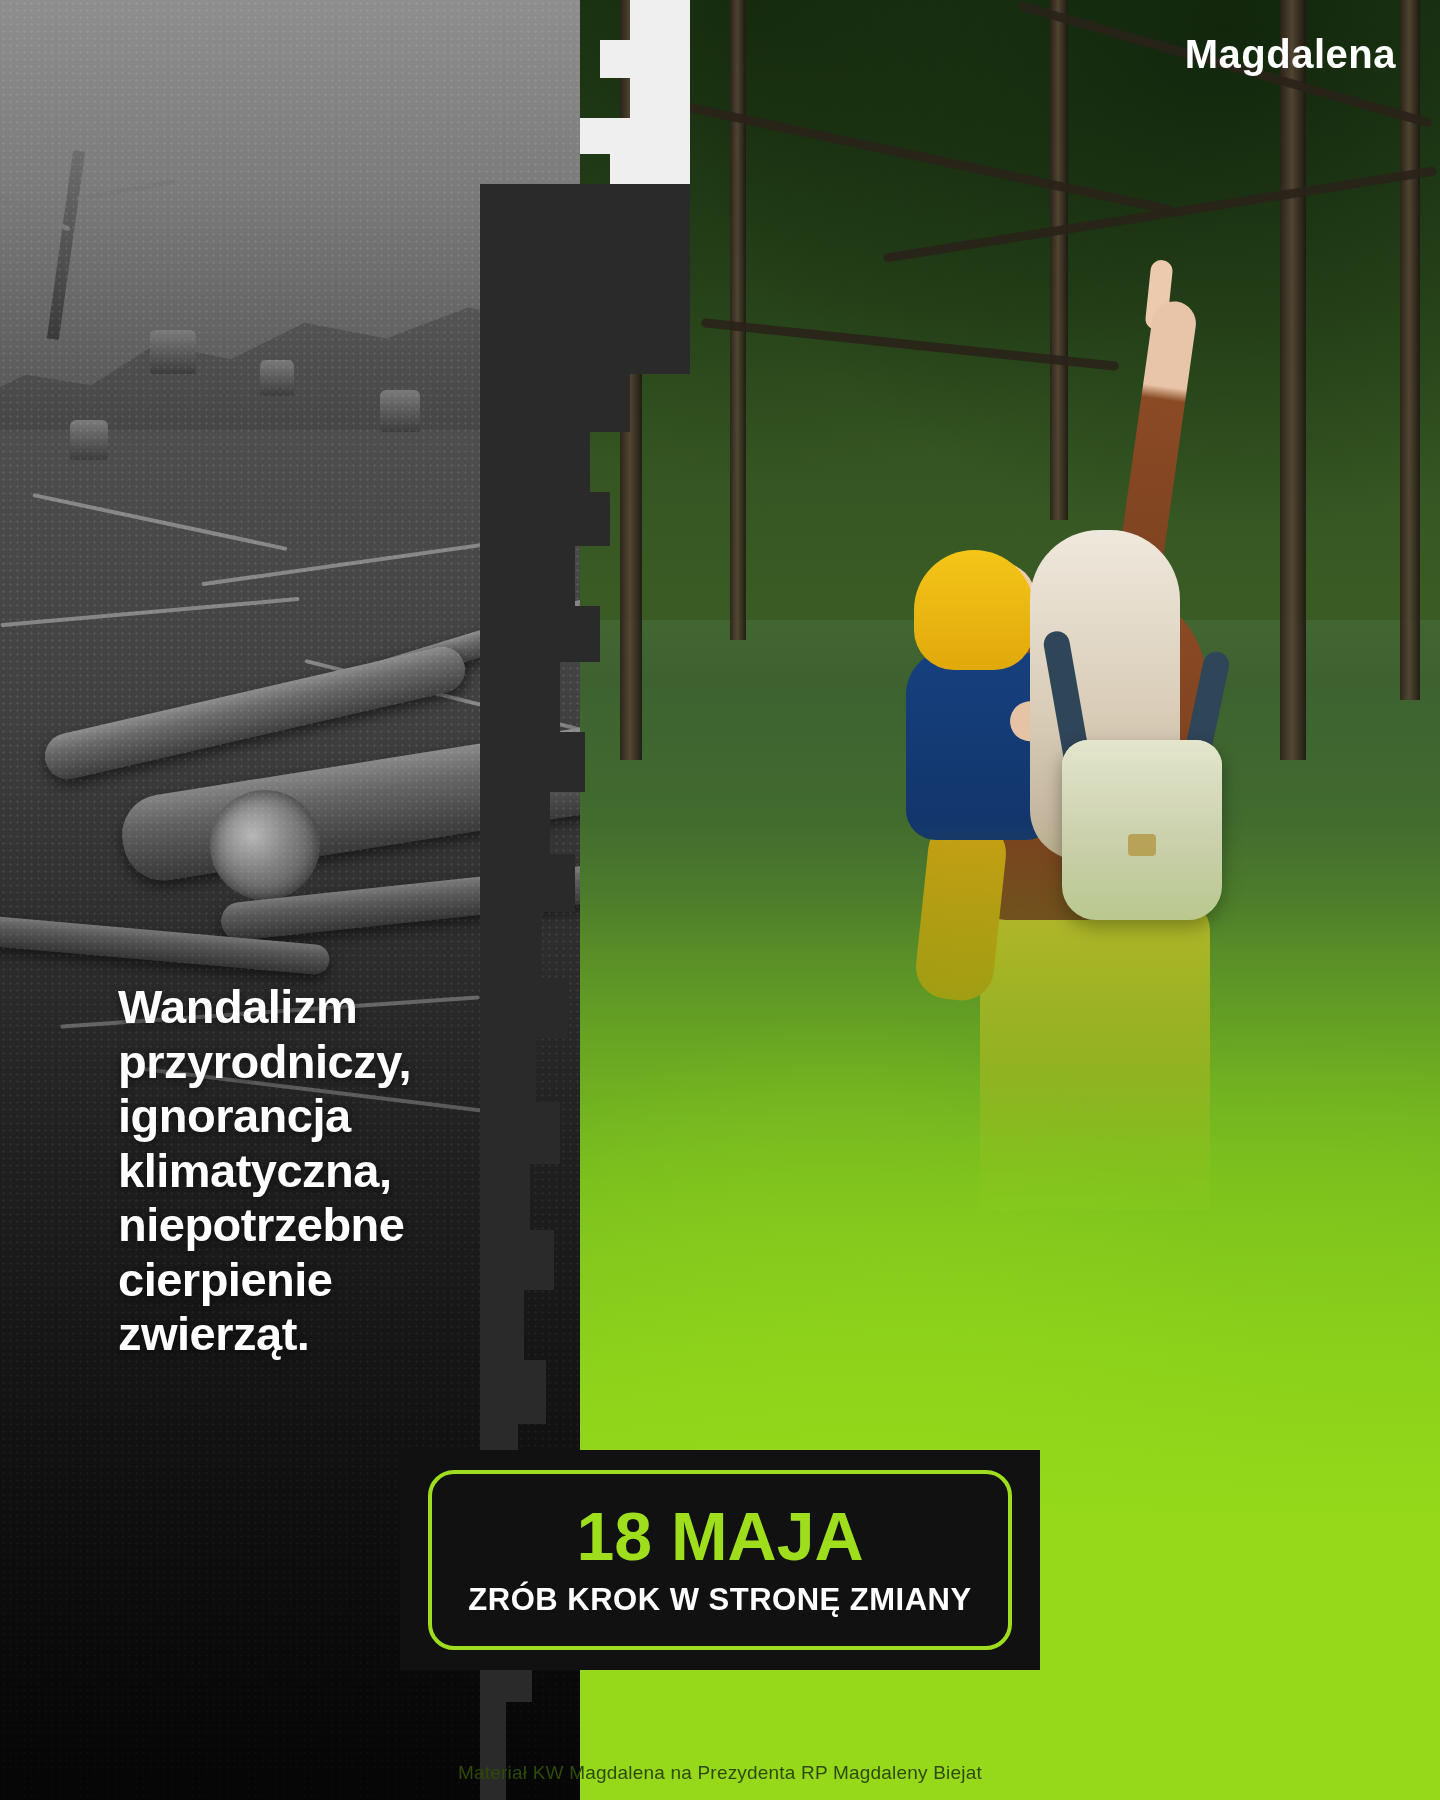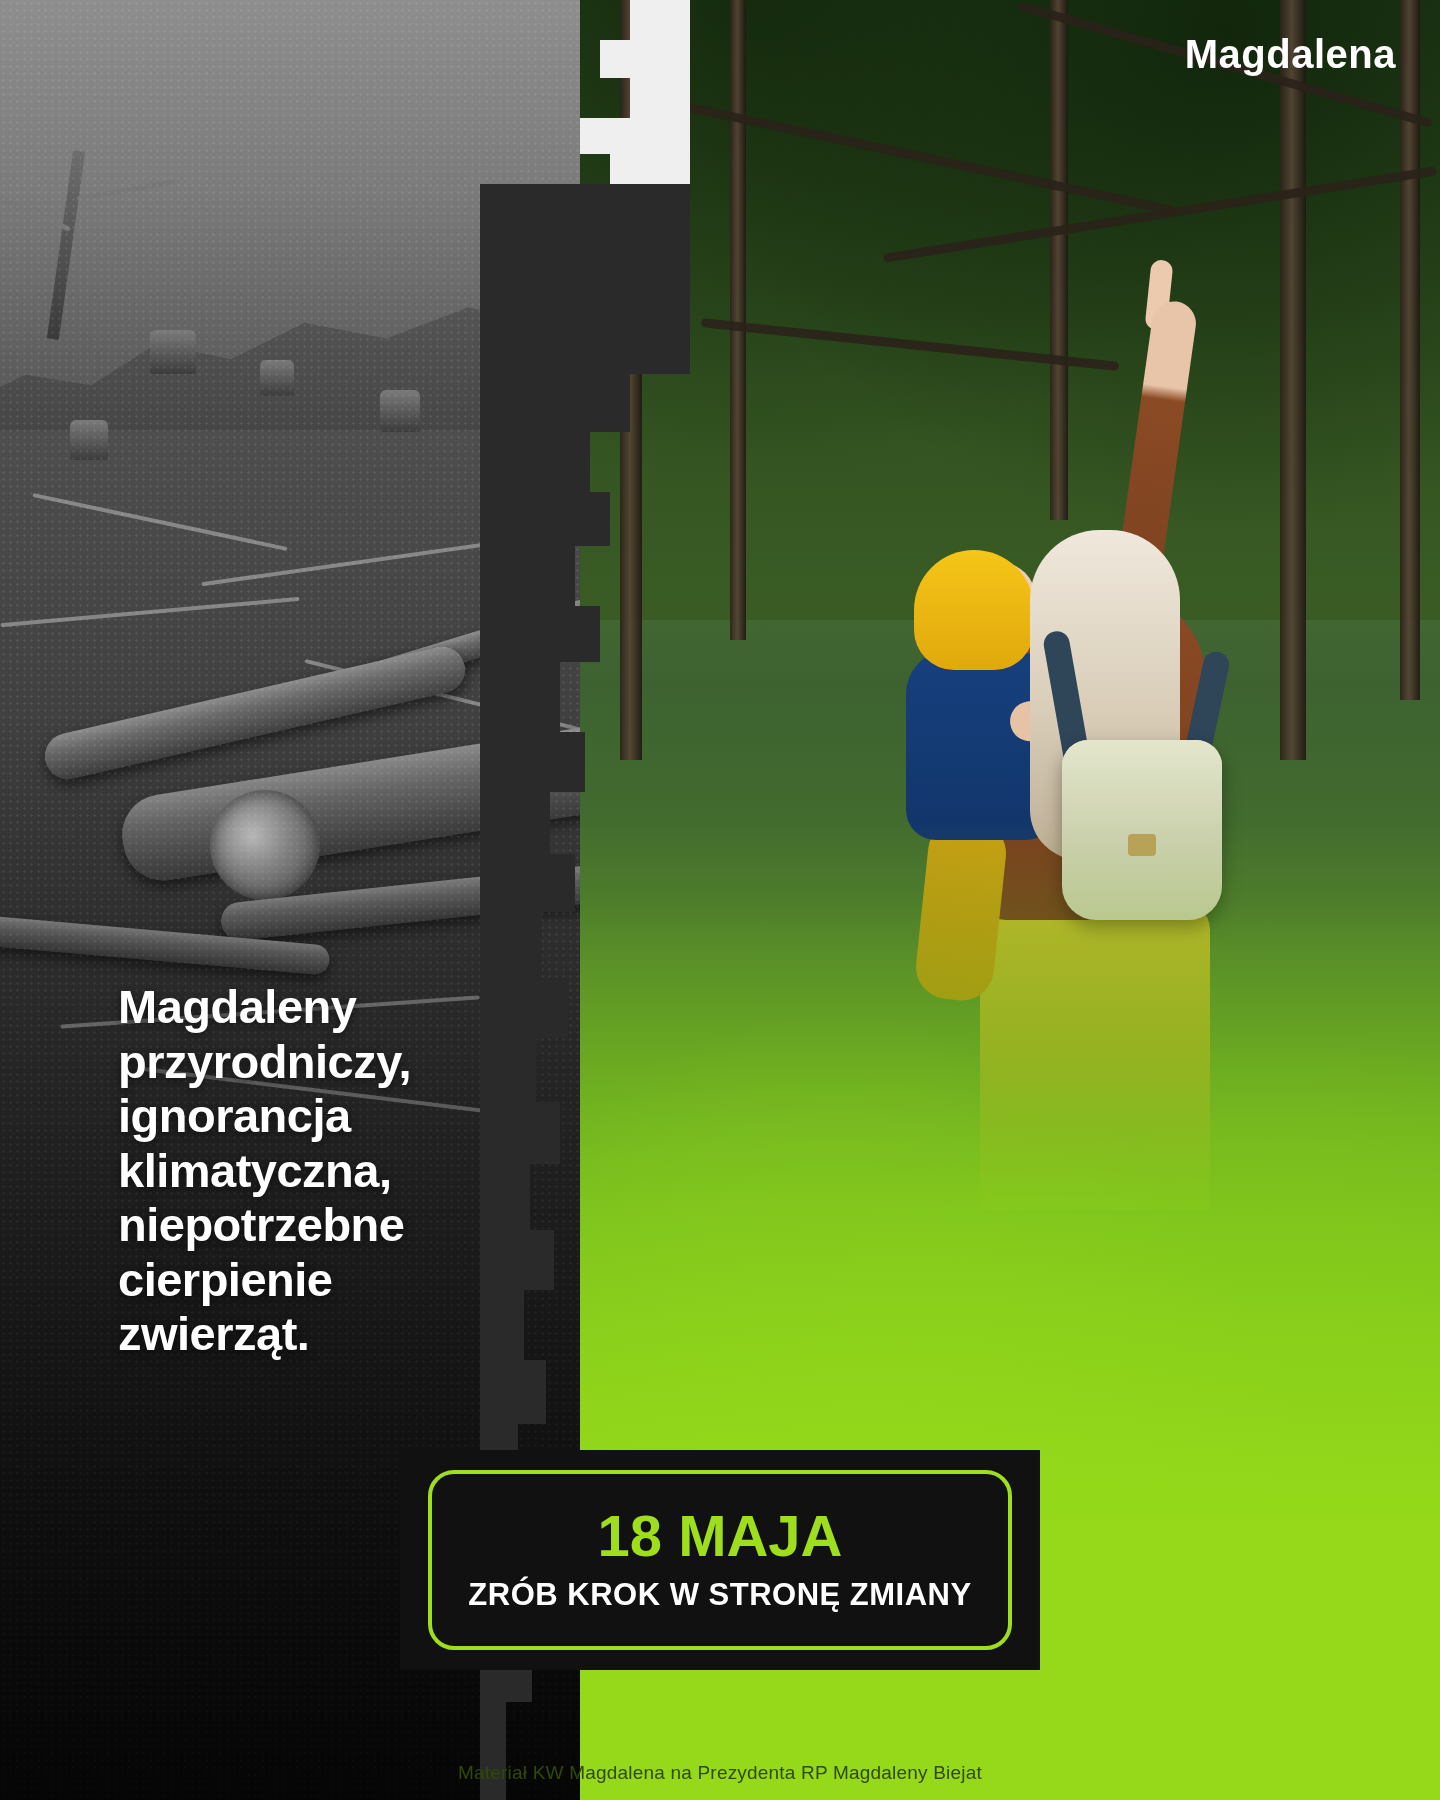--- a/index.html
+++ b/index.html
@@ -246,21 +246,21 @@
   .cta-wrap {
     position: absolute; left: 400px; top: 1450px; width: 640px; height: 220px;
     background: #111; 
   }
   .cta-inner {
     position: absolute; left: 28px; top: 20px; right: 28px; bottom: 20px;
     border: 4px solid #9ede1c; border-radius: 26px;
     display: flex; flex-direction: column; align-items: center; justify-content: center;
   }
   .cta-date {
-    color: #9ede1c; font-size: 58px; font-weight: 800; letter-spacing: 0px; line-height: 1;
+    color: #9ede1c; font-size: 68px; font-weight: 800; letter-spacing: 0px; line-height: 1;
     margin: 0;
   }
   .cta-sub {
     color: #fff; font-size: 31px; font-weight: 800; letter-spacing: .5px;
     margin-top: 12px;
   }
 
   
   .footer {
     position: absolute; left: 0; bottom: 16px; width: 1440px; text-align: center;
@@ -371,21 +371,21 @@
   </div>
 
   <div class="bottom-green-steps">
     <div class="px" style="position:absolute;left:0;   bottom:0;   width:980px; height:0;"></div>
   </div>
 
   <div class="logo">
     <div class="logo-first">Magdalena</div>
   </div>
 
-  <div class="headline-left">Magdaleny
+  <div class="headline-left">Wandalizm
 przyrodniczy,
 ignorancja
 klimatyczna,
 niepotrzebne
 cierpienie
 zwierząt.</div>
 
   <div class="cta-wrap">
     <div class="cta-inner">
       <div class="cta-date">18 MAJA</div>

